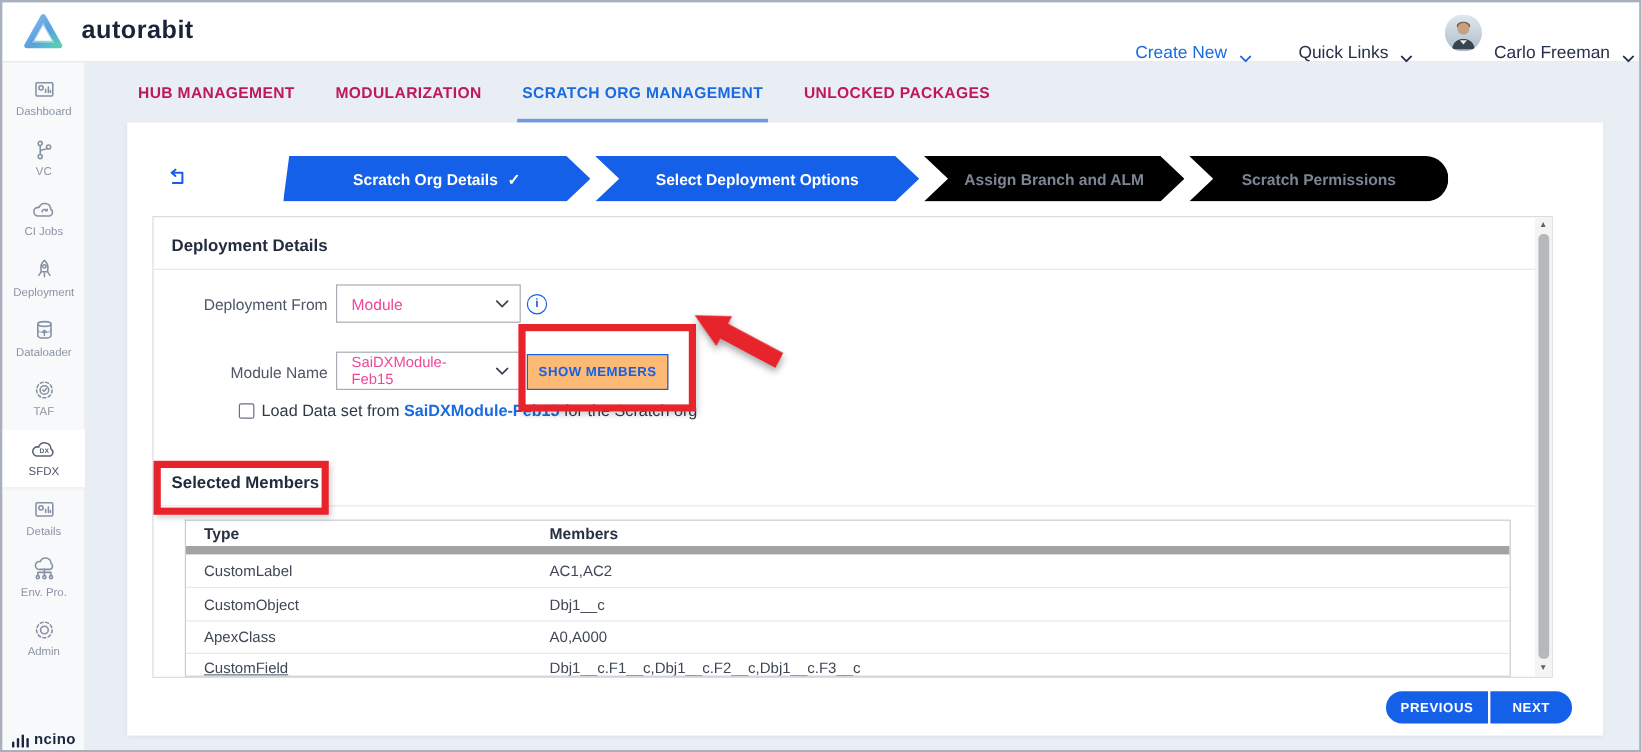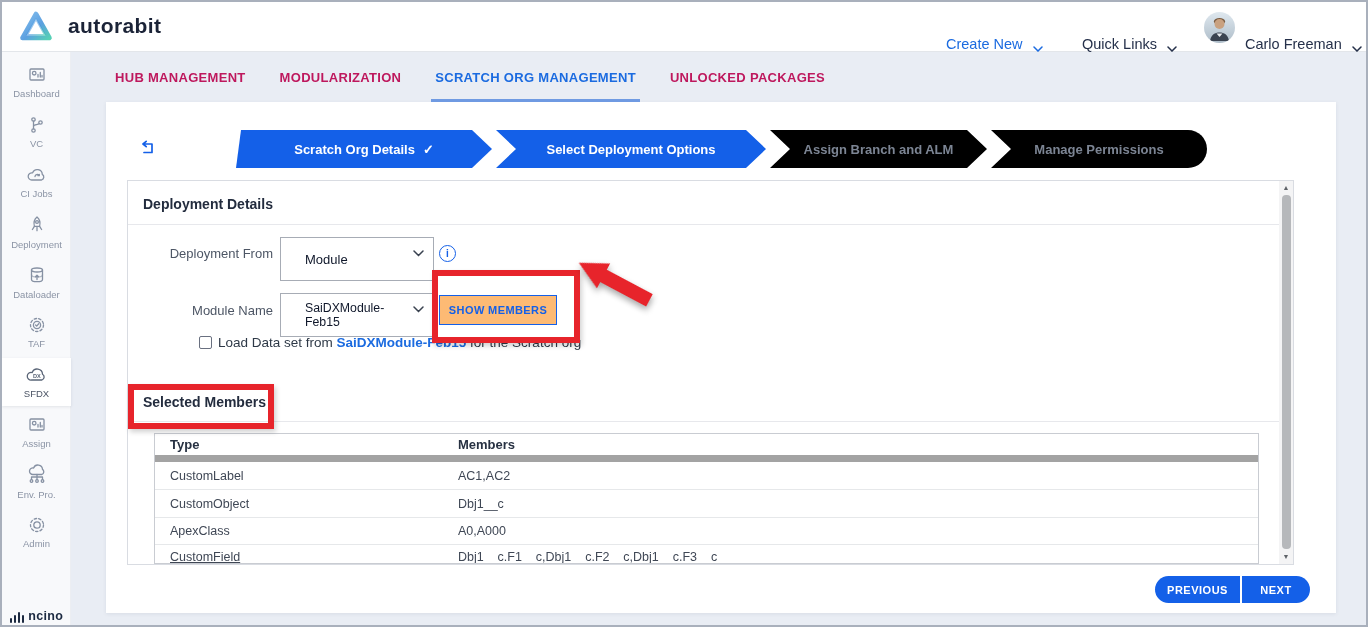--- a/index.html
+++ b/index.html
@@ -58,21 +58,21 @@
   #dd-title { left:141px; top:194px; }
   #sm-title { left:141px; top:392px; }
   .hdivider { height:1px; background:#e7e8ec; z-index:5; }
   #divider-1 { left:126px; top:222px; width:1165px; }
   #divider-2 { left:126px; top:419px; width:1165px; }
 
   .fld-label { width:121px; text-align:right; font-size:13px; color:#4d5665; z-index:6; }
   #lbl-deploy-from { left:150px; top:244px; }
   #lbl-module-name { left:150px; top:301px; }
 
-  .selectbox { width:154px; height:44px; border:1px solid #a7acb5; background:#fff; display:flex; align-items:center; padding:0 26px 0 24px; font-size:13px; color:#0f172a; cursor:pointer; z-index:6; }
+  .selectbox { width:154px; height:32px; border:1px solid #a7acb5; background:#fff; display:flex; align-items:center; padding:0 26px 0 12px; font-size:13px; color:#ec4899; cursor:pointer; z-index:6; }
   #select-deploy-from { left:278px; top:235px; }
   #select-module-name { left:278px; top:291px; font-size:12.3px; }
   .selectbox .sel-chev { position:absolute; right:9px; top:12px; }
 
   #info-icon { left:437px; top:243px; width:17px; height:17px; border:1.6px solid #1460e8; border-radius:50%; color:#1460e8; font-size:10px; font-weight:700; display:flex; align-items:center; justify-content:center; z-index:6; cursor:pointer; }
 
   #show-members-btn { left:437px; top:293px; width:118px; height:30px; background:#fdba74; border:1px solid #1460e8; color:#1460e8; font-size:11px; font-weight:700; letter-spacing:.4px; display:flex; align-items:center; justify-content:center; cursor:pointer; z-index:6; }
 
   #load-data-row { left:197px; top:331px; height:18px; display:flex; align-items:center; z-index:6; }
   #load-data-checkbox { width:13px; height:13px; border:1.5px solid #697080; border-radius:2px; background:#fff; margin-right:6px; cursor:pointer; flex:0 0 auto; }
@@ -219,21 +219,21 @@
           <text x="8" y="12.6" font-size="5.6" font-weight="bold" fill="#5a6577" stroke="none" font-family="Liberation Sans, sans-serif">DX</text>
         </svg>
       <span class="s-label">SFDX</span>
     </div>
     <div class="side-item" style="top:357px;">
       <svg class="sicon" width="20" height="20" viewBox="0 0 20 20">
           <rect x="3" y="4" width="14" height="11" rx="1"></rect>
           <circle cx="7.2" cy="8.2" r="1.8"></circle>
           <path d="M11 12 v-2.5 M13.3 12 v-4.5 M15 12 v-1.5"></path>
         </svg>
-      <span class="s-label">Assign</span>
+      <span class="s-label">Details</span>
     </div>
     <div class="side-item" style="top:407px;">
       <svg class="sicon" width="22" height="22" viewBox="0 0 22 22">
           <path d="M7 10.5 a3.3 3.3 0 1 1 .6-6.5 A4.6 4.6 0 0 1 16.5 5.4 A2.9 2.9 0 0 1 15.9 10.5 Z"></path>
           <path d="M11 10.5 v2.5 M5.5 15.5 v-2.5 h11 v2.5 M11 13 v2.5"></path>
           <circle cx="5.5" cy="17" r="1.3"></circle>
           <circle cx="11" cy="17" r="1.3"></circle>
           <circle cx="16.5" cy="17" r="1.3"></circle>
         </svg>
       <span class="s-label">Env. Pro.</span>
@@ -273,21 +273,21 @@
     <span>Scratch Org Details</span>
     <span class="stp-check">✓</span>
   </div>
   <div id="step-2" class="abs step">
     <span>Select Deployment Options</span>
   </div>
   <div id="step-3" class="abs step gray">
     <span>Assign Branch and ALM</span>
   </div>
   <div id="step-4" class="abs step gray">
-    <span>Manage Permissions</span>
+    <span>Scratch Permissions</span>
   </div>
 
   <div id="panel" class="abs"></div>
 
   <div id="dd-title" class="abs sec-title">Deployment Details</div>
   <div id="divider-1" class="abs hdivider"></div>
 
   <div id="lbl-deploy-from" class="abs fld-label">Deployment From</div>
   <div id="select-deploy-from" class="abs selectbox">
     <span>Module</span>

